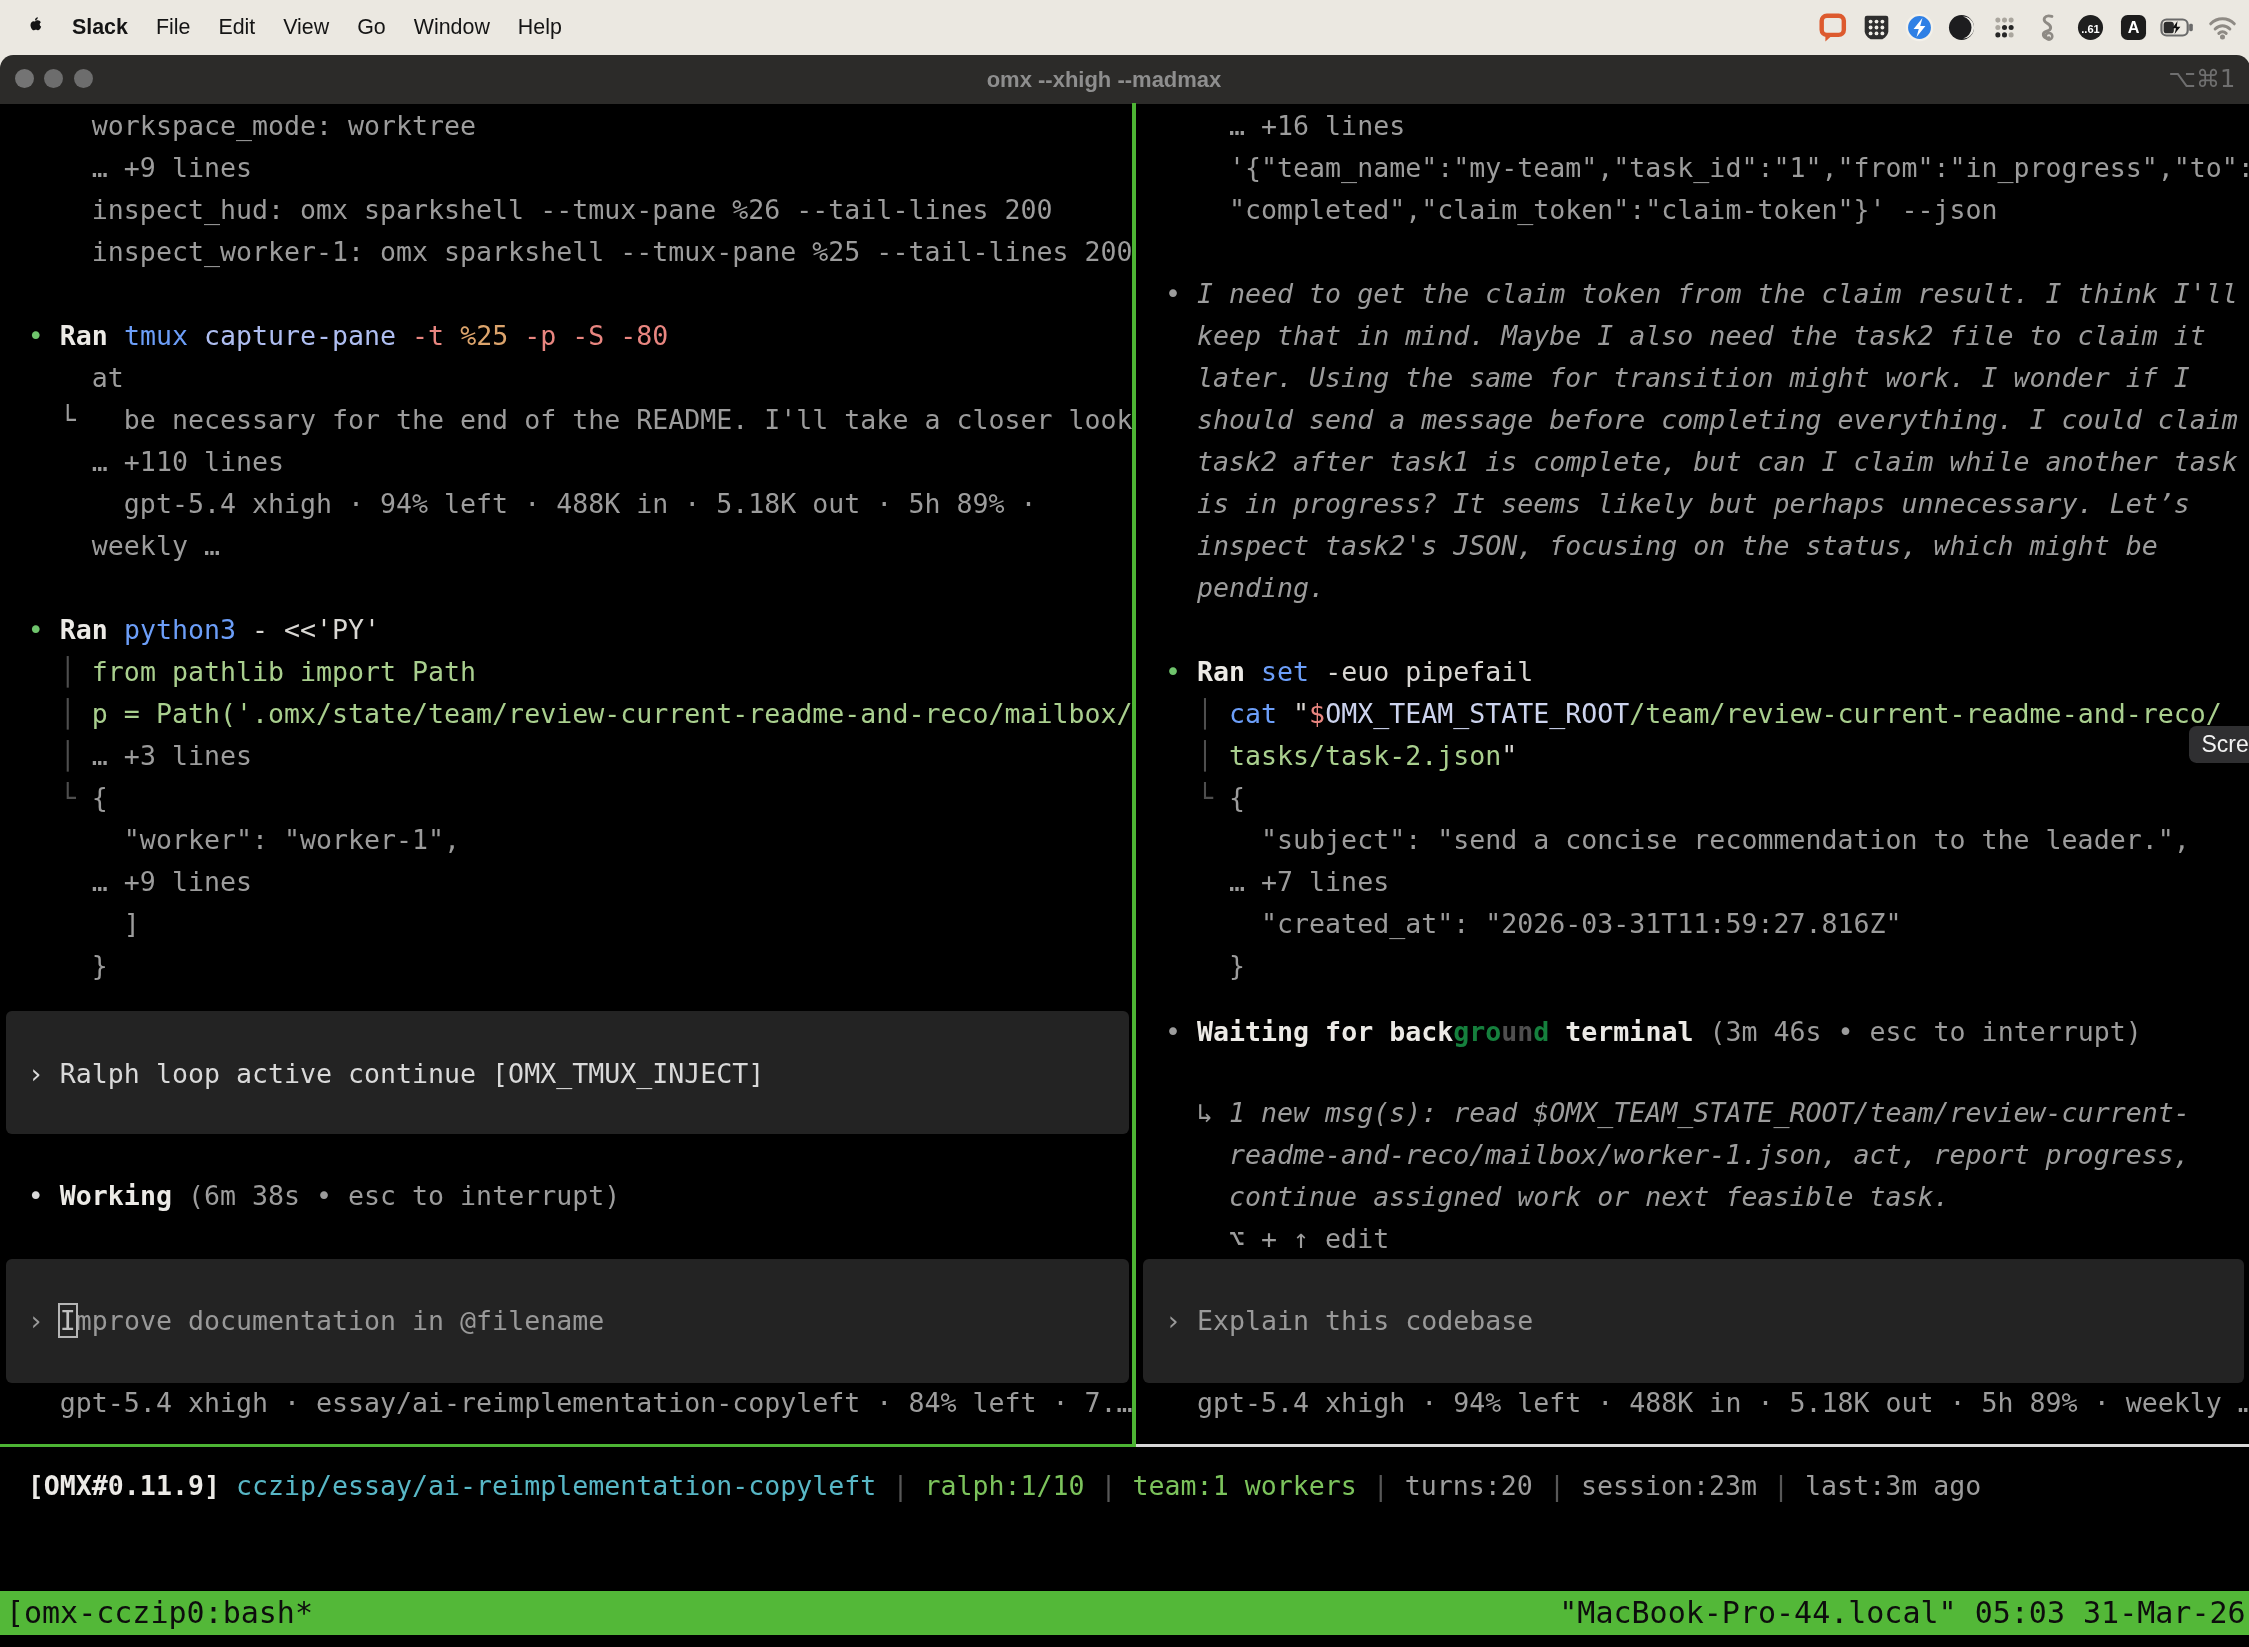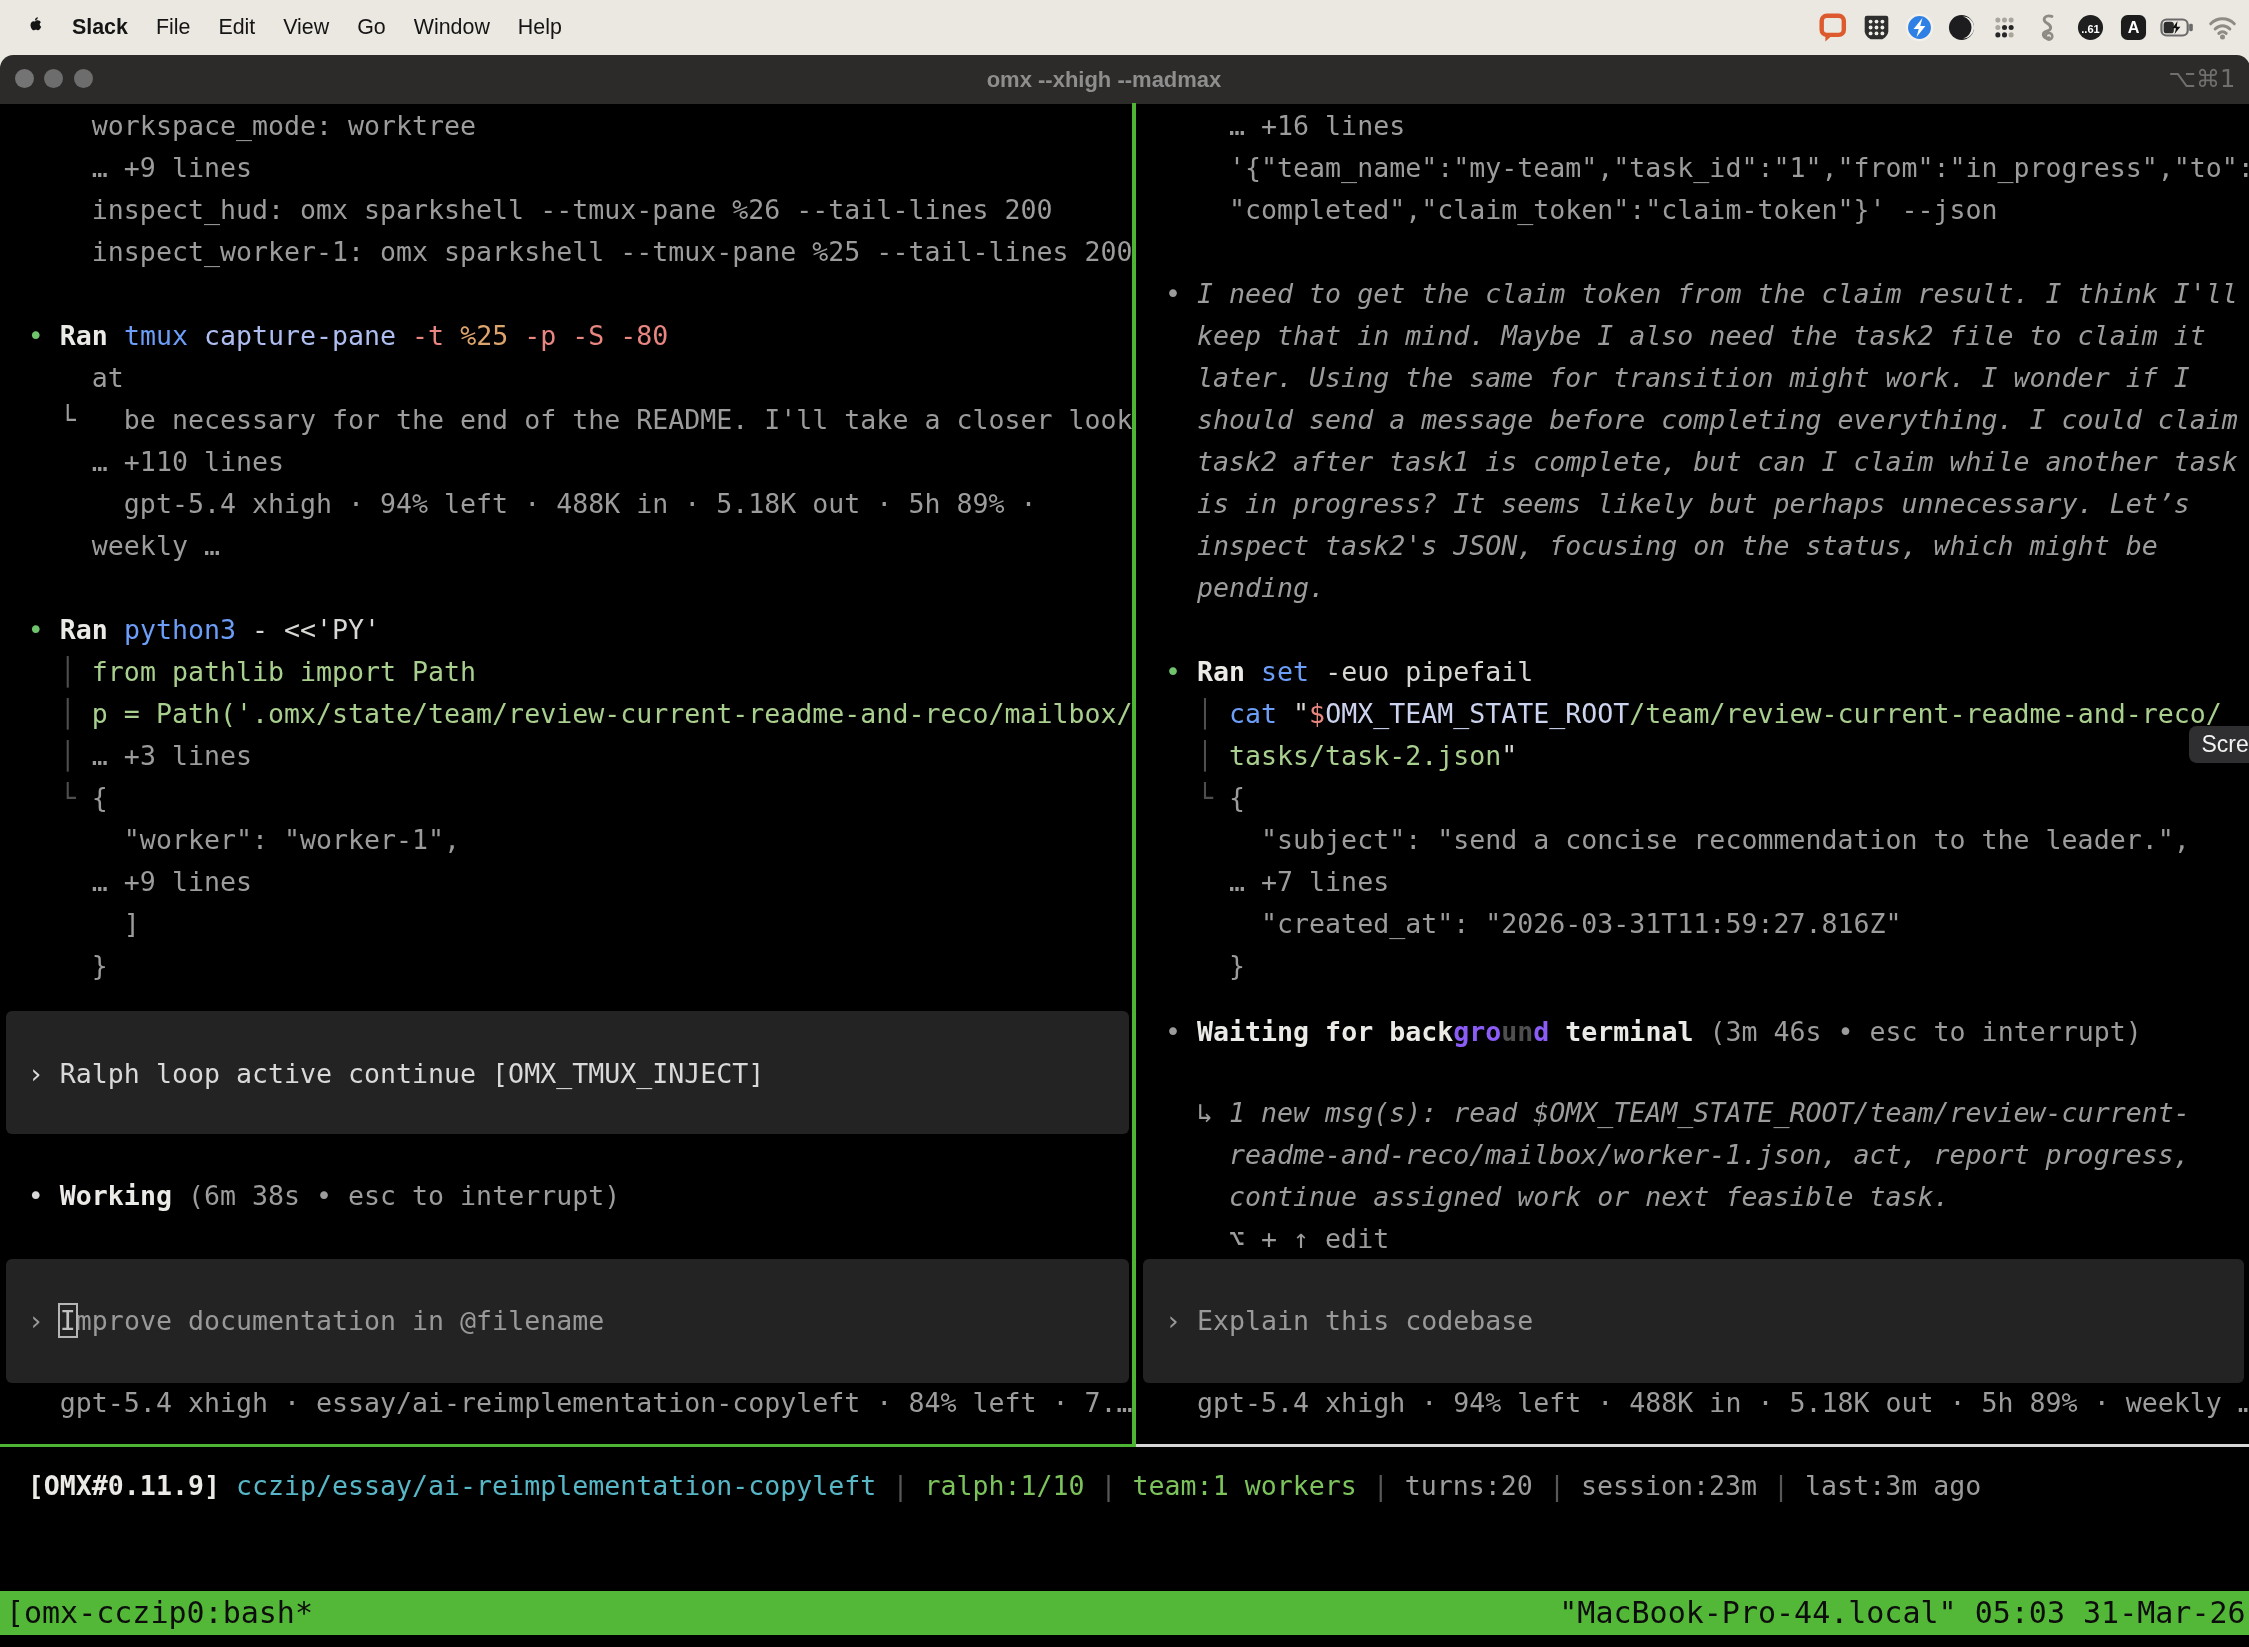--- a/index.html
+++ b/index.html
@@ -72,21 +72,21 @@
   .c-pw{color:#aebdf0;}
   .c-sa{color:#e98680;}
   .c-or{color:#dca46c;}
   .c-cg{color:#a9cf8e;}
   .c-lv{color:#ccd3ee;}
   .c-cy{color:#58b7c6;}
   .c-gn{color:#7cc35c;}
   .c-vt{color:#4e4e4e;}
   .c-bt{color:#d9d9d9;}
   .c-pr{color:#999999;}
-  .c-d1{color:#8b5cf6;font-weight:bold;}
+  .c-d1{color:#15803d;font-weight:bold;}
   .c-d2{color:#4f4f4f;font-weight:bold;}
   .c-sep{color:#585858;}
   .c-cur{color:#bfbfbf;outline:2.2px solid #b5b5b5;outline-offset:-0.7px;}
 </style>
 </head>
 <body>
 
 <div class="menu-bar">
   <div class="menu-left">
     <span class="menu-item">

